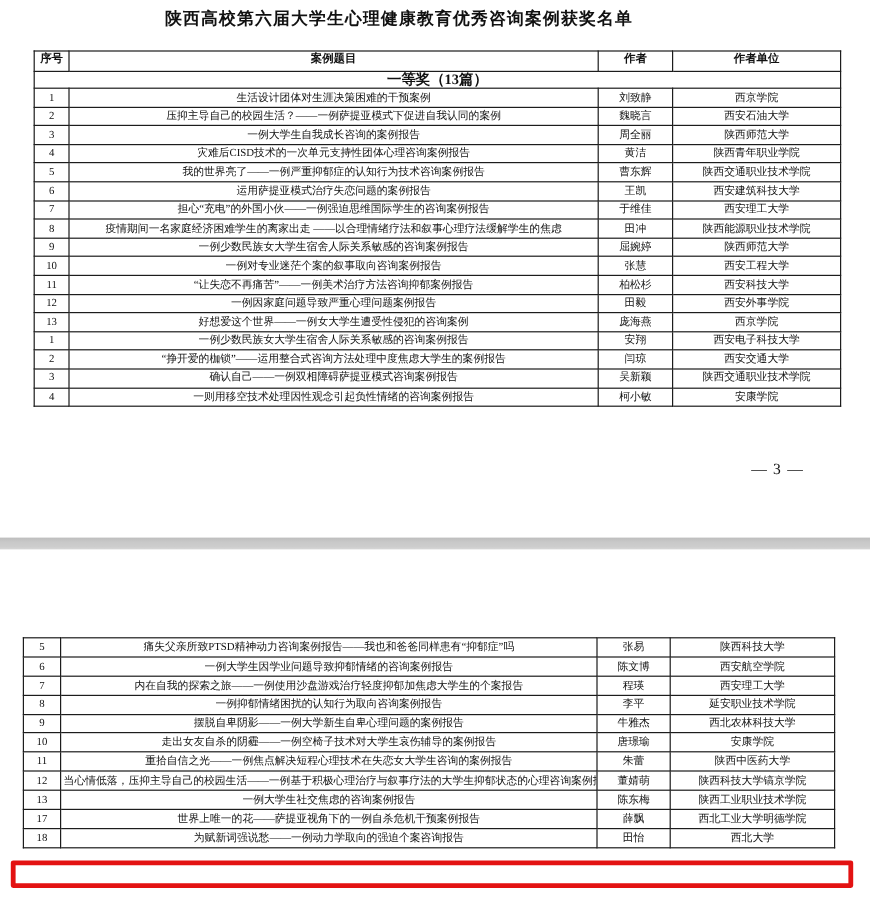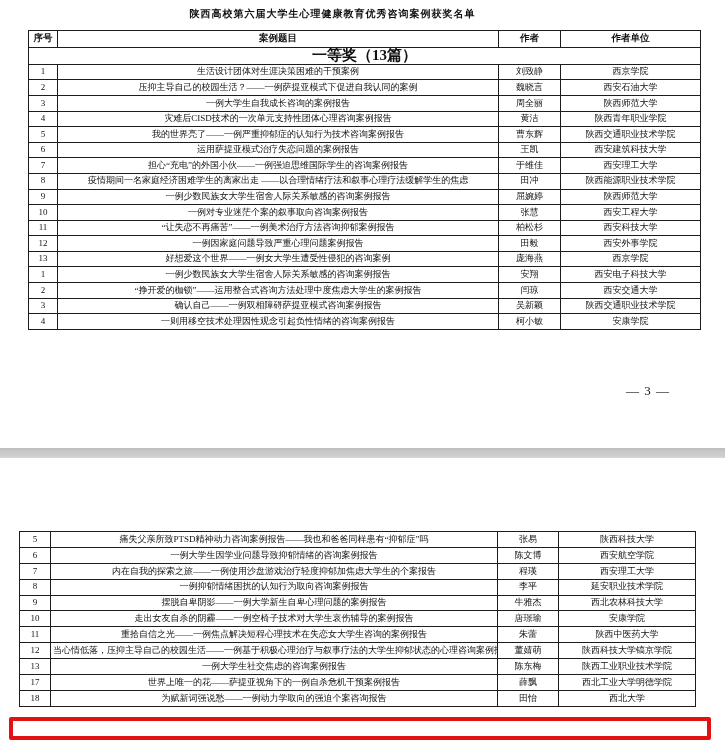--- a/index.html
+++ b/index.html
@@ -10,40 +10,40 @@
     color:#111;
   }
   .page{position:absolute;left:0;width:725px;background:#fff;}
   #page3{top:0;height:448px;}
   #page-gap{position:absolute;left:0;top:448px;width:725px;height:10px;
     background:linear-gradient(180deg,#bdbdbd 0%,#c9c9c9 40%,#cdcdcd 75%,#d8d8d8 100%);}
   #page4{top:458px;height:297px;}
 
   .doc-title{
     position:absolute;top:7px;left:0;width:665px;margin:0;
-    text-align:center;font-size:10px;font-weight:bold;letter-spacing:1px;
+    text-align:center;font-size:14px;font-weight:bold;letter-spacing:1px;
   }
 
   table.award{border-collapse:collapse;table-layout:fixed;position:absolute;background:#fff;}
-  #table-p3{left:28px;top:30px;width:672px;}
+  #table-p3{left:28px;top:42px;width:672px;}
   #table-p4{left:19px;top:73px;width:676px;}
   table.award td,table.award th{
     border:1px solid #1c1c1c;
     text-align:center;vertical-align:middle;
     font-size:9px;line-height:1.05;
     padding:0 2px;overflow:hidden;white-space:nowrap;
     font-weight:normal;
   }
   table.award{border:1.5px solid #111;}
   #table-p3 tr{height:15.6px;}
   #table-p3 tr.hdr{height:17px;}
   #table-p3 tr.sec{height:14px;}
   #table-p4 tr{height:15.9px;}
   tr.hdr th{font-weight:bold;font-size:9.5px;}
-  tr.sec td{font-weight:bold;font-size:15px;}
+  tr.sec td{font-weight:bold;font-size:12px;}
 
   .pagenum{
     position:absolute;left:626px;top:383px;width:60px;
     font-size:13px;letter-spacing:1px;text-align:left;white-space:nowrap;
   }
 
   .red-box{
     position:absolute;left:9px;top:259px;width:702px;height:23px;
     border:4px solid #e31212;border-radius:2px;
     box-sizing:border-box;pointer-events:none;background:transparent;

